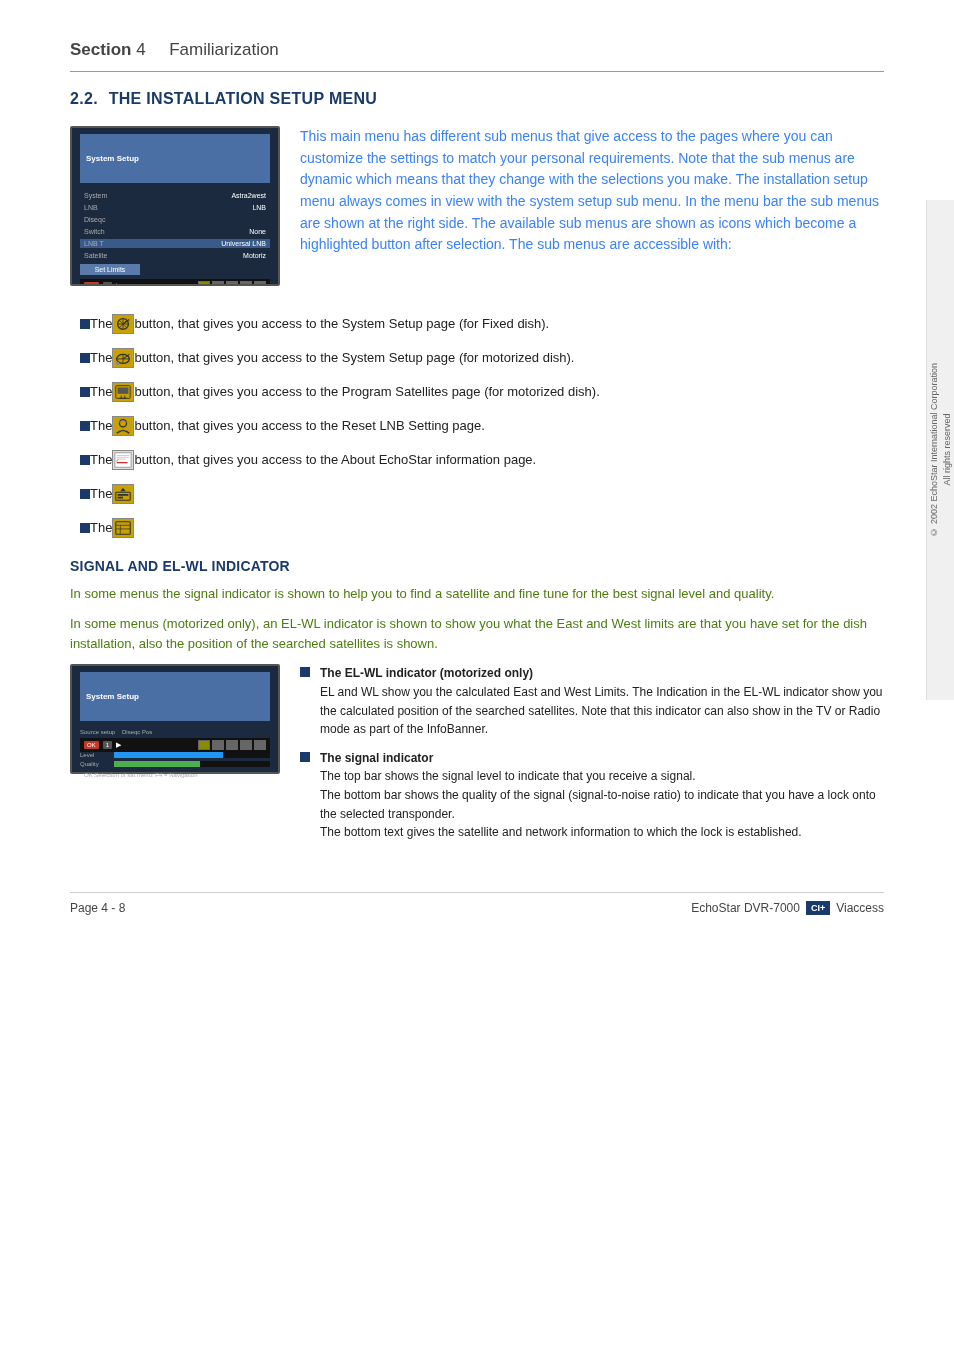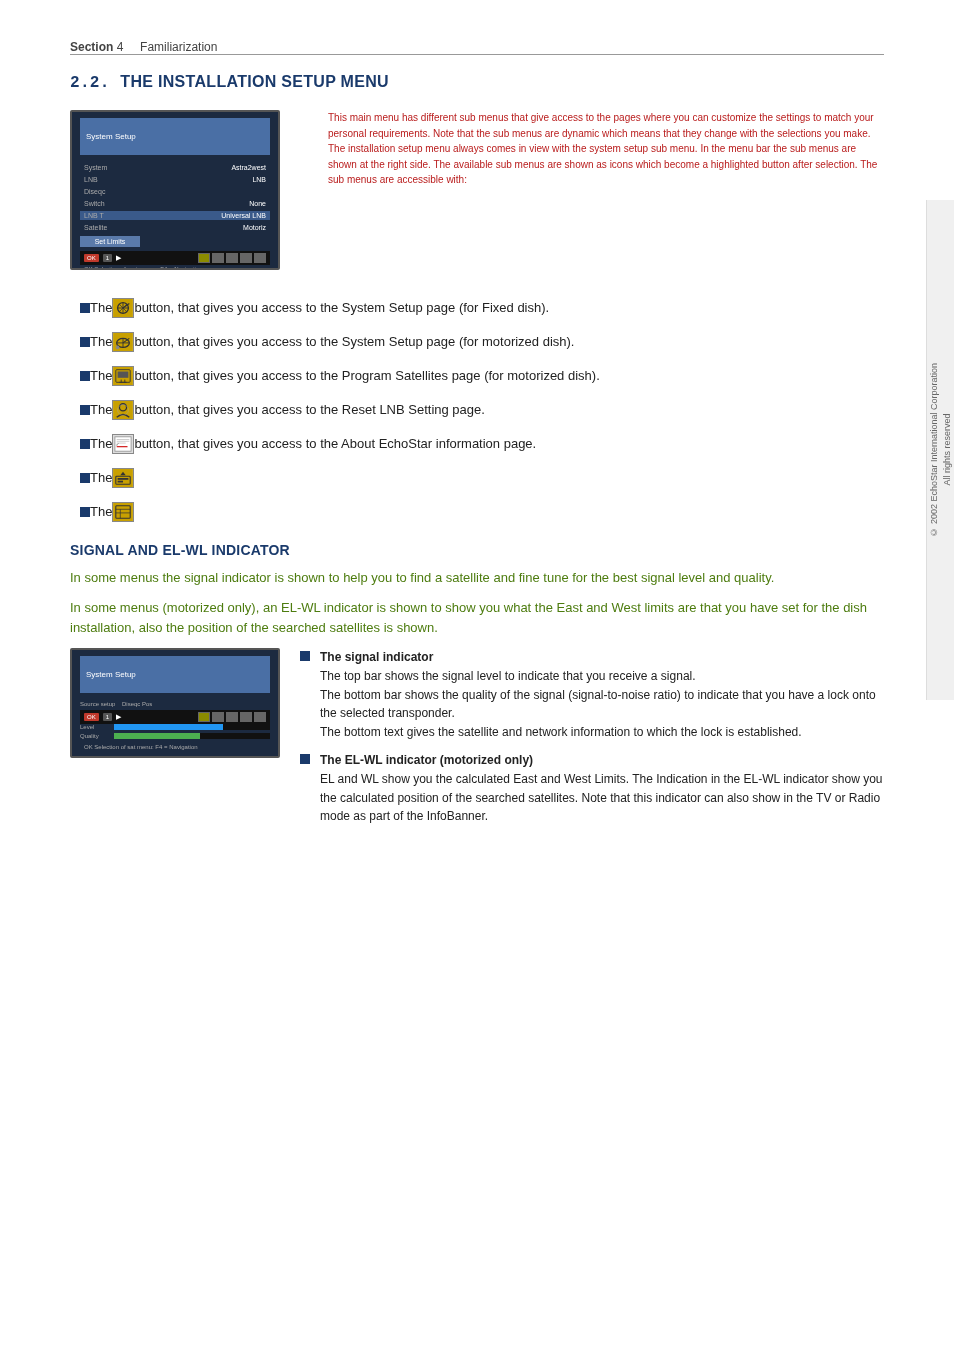--- a/index.html
+++ b/index.html
@@ -10,40 +10,39 @@
       color: #222;
       width: 954px;
       min-height: 1351px;
       position: relative;
     }
     .page-container {
       padding: 40px 70px 60px 70px;
       position: relative;
     }
     .section-header {
-      font-size: 12px;
+      font-size: 17px;
       color: #444;
       margin-bottom: 18px;
       border-bottom: 1px solid #999;
-      padding-bottom: 0;
+      padding-bottom: 11px;
     }
     .section-label {
       font-weight: bold;
     }
     .chapter-title {
       font-size: 16px;
       font-weight: bold;
       color: #1a3a6b;
       text-transform: uppercase;
       margin-bottom: 18px;
       letter-spacing: 0.3px;
     }
     .chapter-num {
       margin-right: 6px;
-      font-family: Liberation Mono, monospace;
     }
     .intro-block {
       display: flex;
       gap: 20px;
       margin-bottom: 28px;
     }
     .menu-screenshot {
       width: 210px;
       min-width: 210px;
       height: 160px;
@@ -59,23 +58,23 @@
       height: 100%;
       background: linear-gradient(to bottom, #1c2a40 0%, #1c2a40 100%);
       display: flex;
       flex-direction: column;
       padding: 6px 8px;
     }
     .menu-title-bar {
       background: #4a6fa5;
       color: #fff;
       font-size: 8px;
-      padding: 14px 6px;
+      padding: 20px 6px;
       margin-bottom: 8px;
-      font-weight: normal;
+      font-weight: bold;
     }
     .menu-rows {
       display: flex;
       flex-direction: column;
       gap: 3px;
       flex: 1;
     }
     .menu-row {
       display: flex;
       justify-content: space-between;
@@ -125,24 +124,23 @@
       background: #8b8b00;
       border: 1px solid #666;
     }
     .nav-icon-box.gray { background: #666; }
     .menu-status-text {
       color: #aaa;
       font-size: 6px;
       padding: 1px 4px;
     }
     .intro-text {
-      font-size: 10px;
+      font-size: 14px;
       line-height: 1.55;
-      color: #b91c1c;
-      margin-left: 28px;
+      color: #3b82f6;
     }
     .bullet-list {
       margin: 0 0 16px 0;
       list-style: none;
       padding: 0;
     }
     .bullet-item {
       display: flex;
       align-items: center;
       gap: 0;
@@ -508,37 +506,45 @@
           </div>
         </div>
       </div>
       <div class="menu-status-text">OK Selection of sat menu: F4 = Navigation</div>
     </div>
 
     <div class="signal-text-content">
       <div class="signal-bullet">
         <div class="signal-bullet-square"></div>
         <div>
+          <strong>The EL-WL indicator (motorized only)</strong><br>
+          <span>EL and WL show you the calculated East and West Limits. The Indication in the EL-WL indicator show you the calculated position of the searched satellites. Note that this indicator can also show in the TV or Radio mode as part of the InfoBanner.</span>
+        </div>
+      </div>
+      <div class="signal-bullet">
+        <div class="signal-bullet-square"></div>
+        <div>
           <strong>The signal indicator</strong><br>
           <span>The top bar shows the signal level to indicate that you receive a signal.<br>
           The bottom bar shows the quality of the signal (signal-to-noise ratio) to indicate that you have a lock onto the selected transponder.<br>
           The bottom text gives the satellite and network information to which the lock is established.</span>
-        </div>
-      </div>
-      <div class="signal-bullet">
-        <div class="signal-bullet-square"></div>
-        <div>
-          <strong>The EL-WL indicator (motorized only)</strong><br>
-          <span>EL and WL show you the calculated East and West Limits. The Indication in the EL-WL indicator show you the calculated position of the searched satellites. Note that this indicator can also show in the TV or Radio mode as part of the InfoBanner.</span>
         </div>
       </div>
     </div>
   </div>
 
   <div class="right-sidebar">
     <div class="right-sidebar-text">
       <span>© 2002 EchoStar International Corporation</span><br>
       <span>All rights reserved</span>
     </div>
   </div>
 
+  <div class="page-footer">
+    <span>Page 4 - 8</span>
+    <div class="footer-logo">
+      <span>EchoStar DVR-7000</span>
+      <span class="logo-box">CI+</span>
+      <span>Viaccess</span>
+    </div>
+  </div>
 
 </div>
 
 </body></html>

